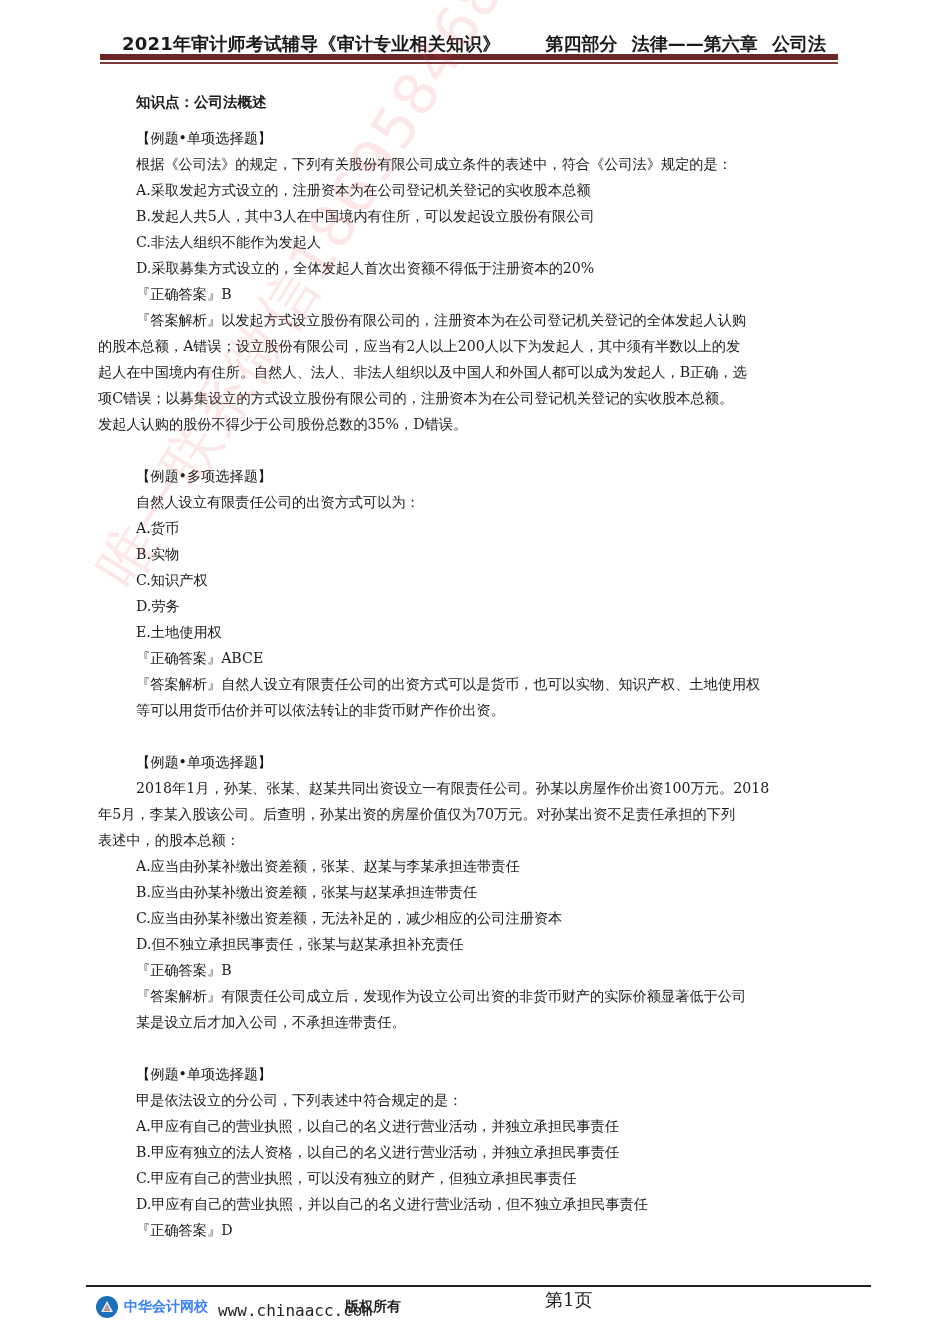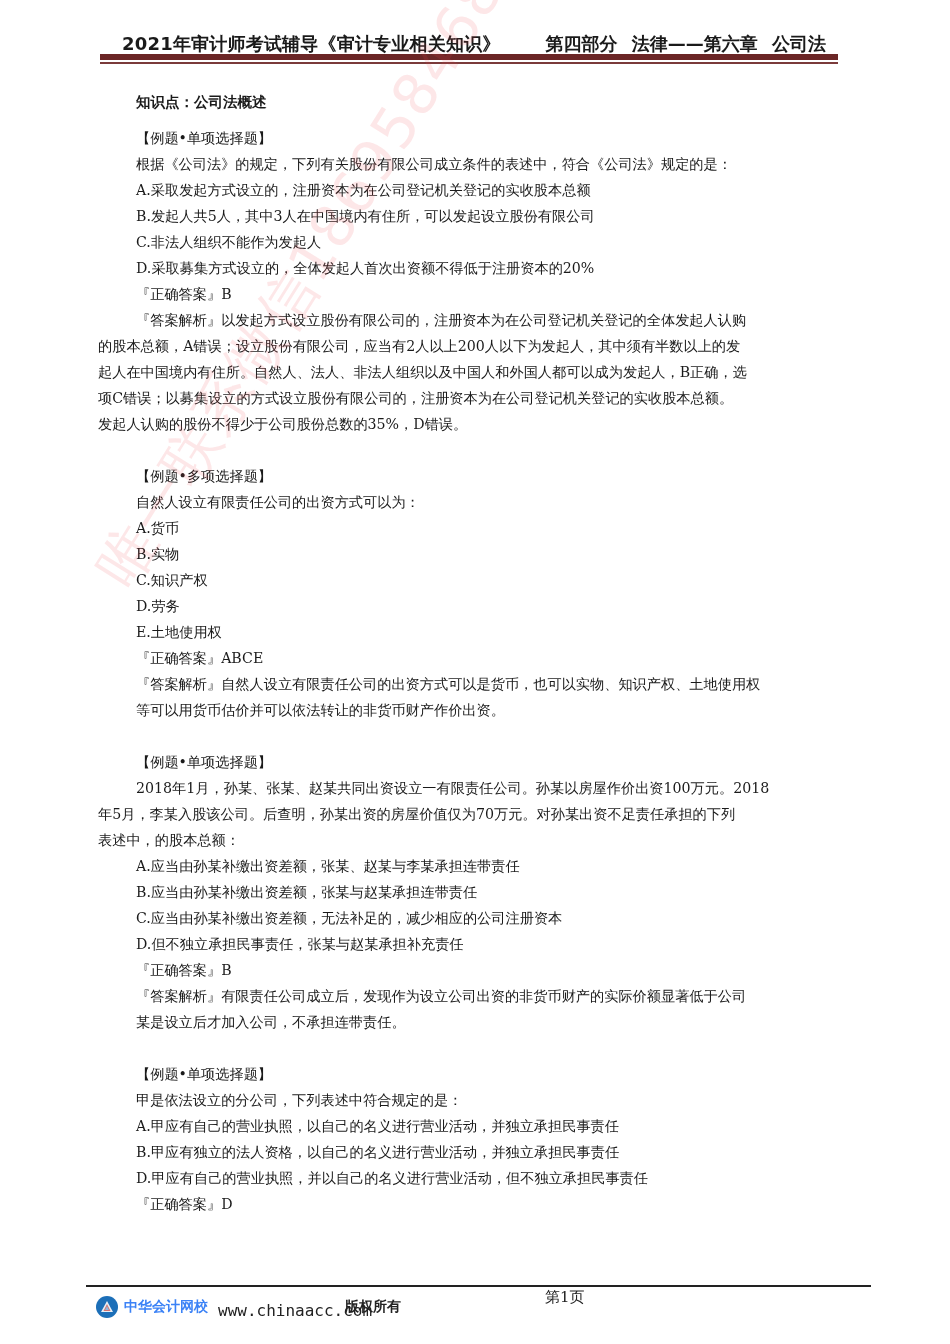--- a/index.html
+++ b/index.html
@@ -14,21 +14,21 @@
     .line { white-space: nowrap; }
     .block { margin-left: -38px; width: 754px; }
     .gap { height: 26px; }
     .watermark { position: absolute; left: 80px; top: 560px; font-family: "DejaVu Sans", "Liberation Sans", sans-serif; font-size: 58px; color: rgba(240, 70, 80, 0.13); transform: rotate(-58deg); transform-origin: left top; white-space: nowrap; pointer-events: none; letter-spacing: 2px; z-index: 5; }
     .footer-rule { position: absolute; left: 86px; top: 1285px; width: 785px; height: 1.5px; background: #222; }
     .footer-logo { position: absolute; left: 96px; top: 1296px; width: 22px; height: 22px; border-radius: 50%; background: #1c6fb8; display: flex; align-items: center; justify-content: center; }
     .footer-logo svg { width: 16px; height: 16px; }
     .footer-brand { position: absolute; left: 124px; top: 1298px; font-family: "DejaVu Sans", "Liberation Sans", sans-serif; font-size: 14px; font-weight: bold; color: #3b82f6; }
     .footer-url { position: absolute; left: 218px; top: 1301px; font-family: "DejaVu Sans Mono", "Liberation Mono", monospace; font-size: 16px; color: #222; }
     .footer-copy { position: absolute; left: 345px; top: 1298px; font-family: "DejaVu Sans", "Liberation Sans", sans-serif; font-size: 14px; font-weight: bold; color: #222; }
-    .page-num { position: absolute; left: 545px; top: 1288px; font-size: 15px; color: #222; }
+    .page-num { position: absolute; left: 545px; top: 1288px; font-size: 18px; color: #222; }
   </style>
 </head>
 <body>
 
 <div class="header">
   <span class="left">2021年审计师考试辅导《审计专业相关知识》</span>
   <span class="right">第四部分  法律——第六章  公司法</span>
 </div>
 <div class="rule-thick"></div>
 <div class="rule-thin"></div>
@@ -82,20 +82,21 @@
     <div class="line">某是设立后才加入公司，不承担连带责任。</div>
   </div>
 
   <div class="gap"></div>
 
   <div>
     <div class="line">【例题•单项选择题】</div>
     <div class="line">甲是依法设立的分公司，下列表述中符合规定的是：</div>
     <div class="line">A.甲应有自己的营业执照，以自己的名义进行营业活动，并独立承担民事责任</div>
     <div class="line">B.甲应有独立的法人资格，以自己的名义进行营业活动，并独立承担民事责任</div>
+    <div class="line">C.甲应有自己的营业执照，可以没有独立的财产，但独立承担民事责任</div>
     <div class="line">D.甲应有自己的营业执照，并以自己的名义进行营业活动，但不独立承担民事责任</div>
     <div class="line">『正确答案』D</div>
   </div>
 </div>
 
 <div class="watermark">唯一联系微信18695846880</div>
 
 <div class="footer-rule"></div>
 <div class="footer-logo">
   <svg viewBox="0 0 16 16">

